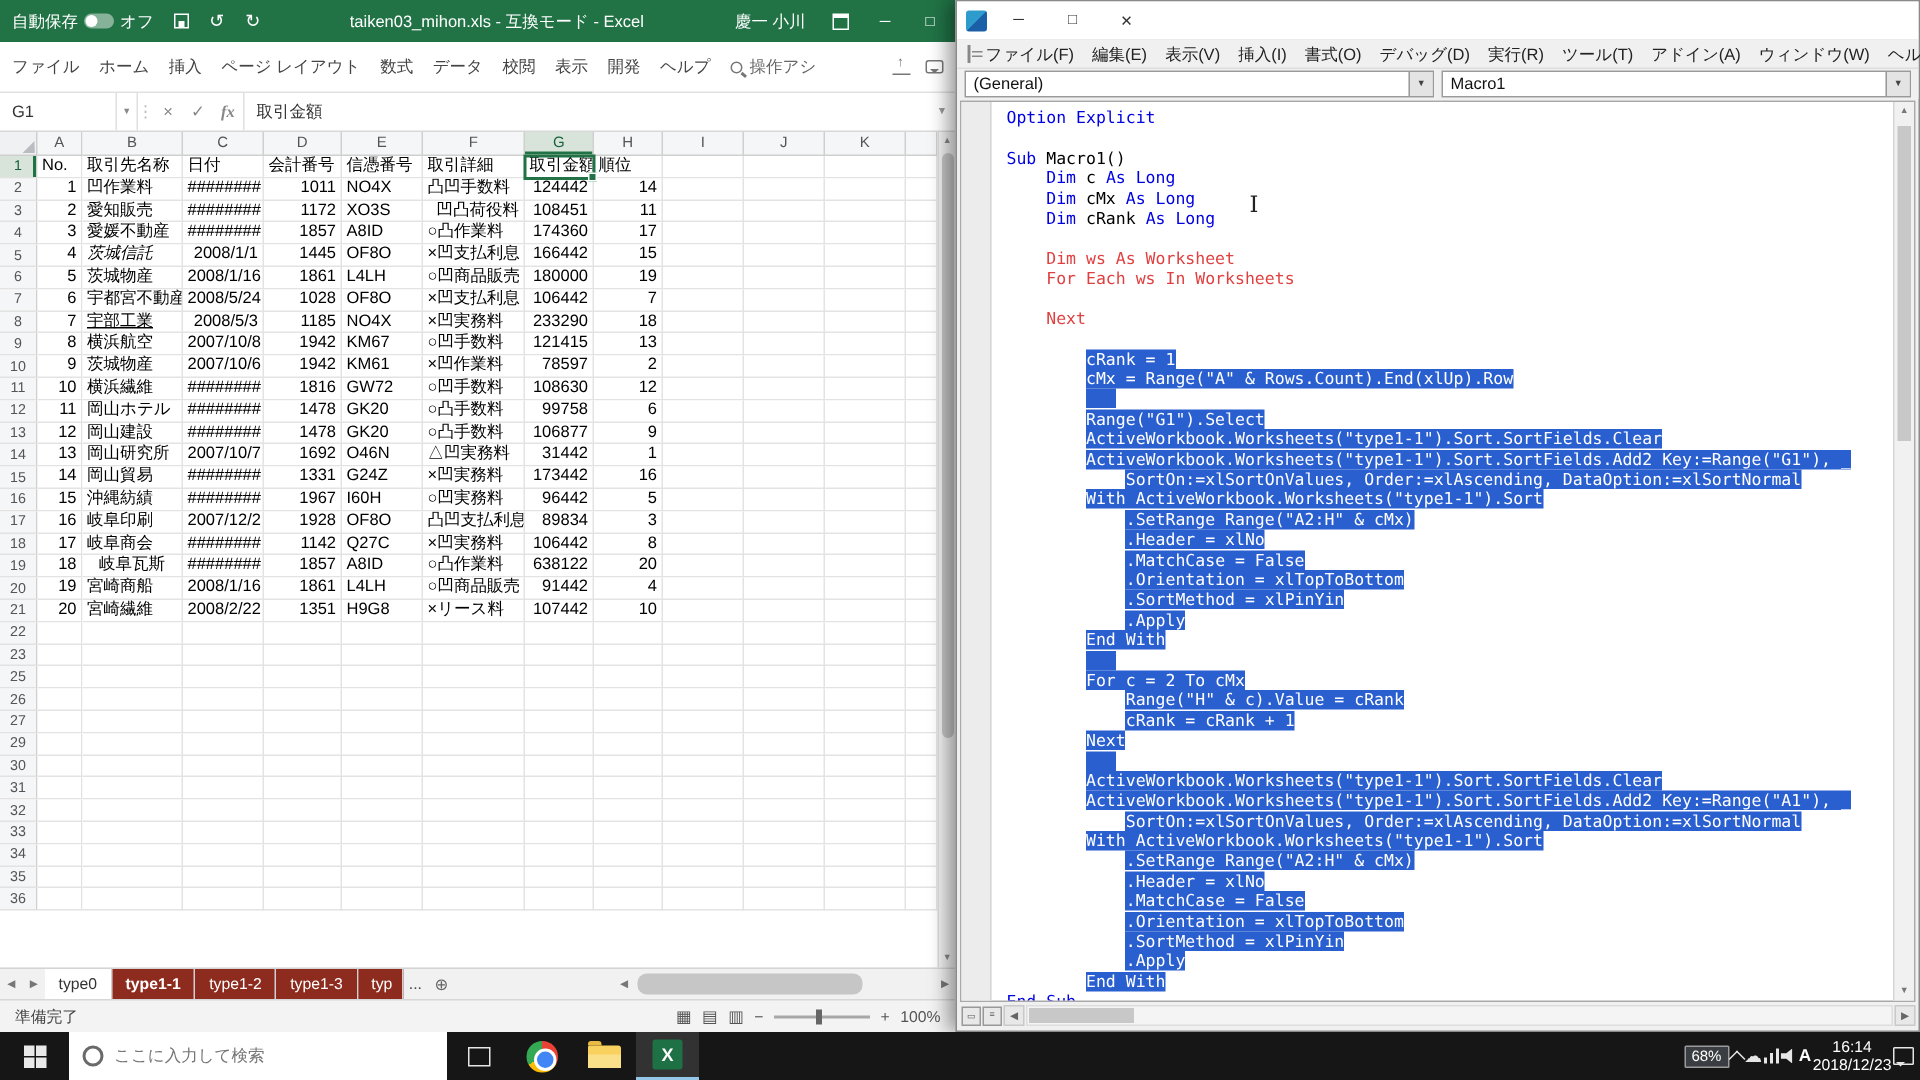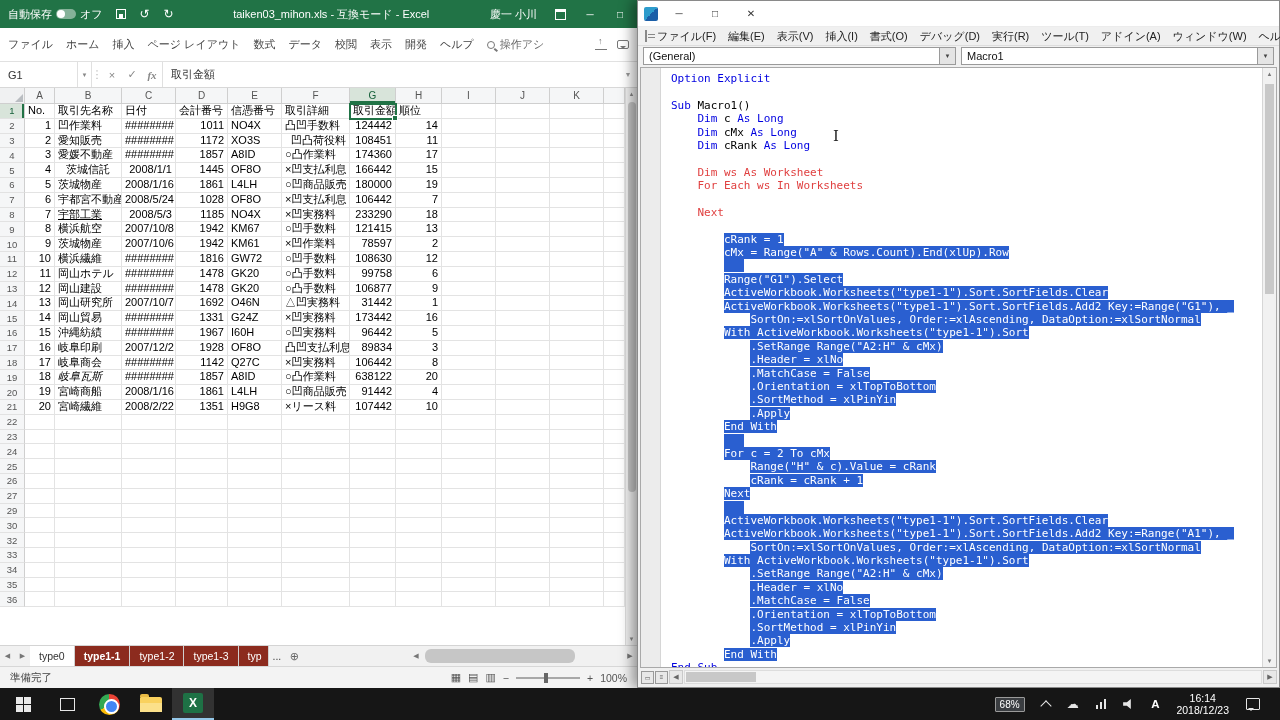--- a/index.html
+++ b/index.html
@@ -119,21 +119,21 @@
 .tb-search input{border:none;outline:none;font-size:11px;color:#333;width:190px;font-family:"Liberation Sans",sans-serif;background:transparent;}
 .tb-btn{width:42px;display:flex;align-items:center;justify-content:center;position:relative;}
 .taskview{width:15px;height:13px;border:1.5px solid #e6e6e6;position:relative;background:transparent;}
 .chrome{width:21px;height:21px;border-radius:50%;background:conic-gradient(#ea4335 0 120deg,#fbbc05 120deg 240deg,#34a853 240deg 360deg);position:relative;}
 .chrome::after{content:"";position:absolute;left:5px;top:5px;width:11px;height:11px;background:#4285f4;border:2px solid #fff;border-radius:50%;}
 .folder{width:22px;height:15px;background:#f9d15e;border-radius:1px 2px 2px 2px;position:relative;}
 .folder::before{content:"";position:absolute;top:-3px;left:0;width:9px;height:3px;background:#e9bb45;border-radius:2px 2px 0 0;}
 .folder::after{content:"";position:absolute;left:0;bottom:0;width:22px;height:9px;background:#fbe08a;}
 .tb-btn.active{background:rgba(255,255,255,.12);border-bottom:2px solid #94c7e8;}
 .xlicon{width:20px;height:20px;background:#1e7145;border-radius:2px;color:#fff;font-weight:bold;font-size:12px;display:flex;align-items:center;justify-content:center;font-family:"Liberation Sans",sans-serif;}
-.tb-tray{margin-left:auto;display:flex;align-items:center;gap:17px;padding-right:20px;font-size:10.5px;}
+.tb-tray{margin-left:auto;display:flex;align-items:center;gap:1px;padding-right:4px;font-size:10.5px;}
 .batt-badge{border:1px solid #9a9a9a;background:#3a3d41;padding:1px 4px;font-size:10px;border-radius:1px;}
 .chev{width:8px;height:8px;border-left:1.5px solid #e6e6e6;border-top:1.5px solid #e6e6e6;transform:rotate(45deg);margin-top:3px;}
 .cloud{font-size:12px;color:#e6e6e6;}
 .netbars{display:flex;align-items:flex-end;gap:1.5px;}
 .netbars span{width:2.5px;background:#e6e6e6;display:inline-block;}
 .speaker{width:11px;height:10px;background:#e6e6e6;clip-path:polygon(0 32%,34% 32%,70% 0,70% 100%,34% 68%,0 68%);}
 .ime{font-weight:bold;font-size:11.5px;}
 .clock{text-align:center;line-height:12.5px;font-size:10.5px;}
 .action-ic{width:14px;height:12px;border:1.4px solid #e6e6e6;border-radius:1px;position:relative;}
 .action-ic::after{content:"";position:absolute;left:1px;bottom:-5px;border:3px solid transparent;border-top-color:#e6e6e6;}
@@ -276,21 +276,21 @@
           <div class="gcell" style="width: 46px; text-align: right;">174360</div>
           <div class="gcell" style="width: 46px; text-align: right;">17</div>
           <div class="gcell" style="width: 54px; text-align: left;"></div>
           <div class="gcell" style="width: 54px; text-align: left;"></div>
           <div class="gcell" style="width: 54px; text-align: left;"></div>
           <div class="gcell" style="width: 21px;"></div>
         </div>
         <div class="grow">
           <div class="rowno">5</div>
           <div class="gcell" style="width: 30px; text-align: right;">4</div>
-          <div class="gcell" style="width: 67px; text-align: center;">茨城信託</div>
+          <div class="gcell" style="width: 67px; text-align: left; font-style: italic;">茨城信託</div>
           <div class="gcell" style="width: 54px; text-align: right;">2008/1/1</div>
           <div class="gcell" style="width: 52px; text-align: right;">1445</div>
           <div class="gcell" style="width: 54px; text-align: left;">OF8O</div>
           <div class="gcell" style="width: 68px; text-align: left;">×凹支払利息</div>
           <div class="gcell" style="width: 46px; text-align: right;">166442</div>
           <div class="gcell" style="width: 46px; text-align: right;">15</div>
           <div class="gcell" style="width: 54px; text-align: left;"></div>
           <div class="gcell" style="width: 54px; text-align: left;"></div>
           <div class="gcell" style="width: 54px; text-align: left;"></div>
           <div class="gcell" style="width: 21px;"></div>
@@ -486,21 +486,21 @@
           <div class="gcell" style="width: 46px; text-align: right;">106442</div>
           <div class="gcell" style="width: 46px; text-align: right;">8</div>
           <div class="gcell" style="width: 54px; text-align: left;"></div>
           <div class="gcell" style="width: 54px; text-align: left;"></div>
           <div class="gcell" style="width: 54px; text-align: left;"></div>
           <div class="gcell" style="width: 21px;"></div>
         </div>
         <div class="grow">
           <div class="rowno">19</div>
           <div class="gcell" style="width: 30px; text-align: right;">18</div>
-          <div class="gcell" style="width: 67px; text-align: left; font-style: italic;">岐阜瓦斯</div>
+          <div class="gcell" style="width: 67px; text-align: center;">岐阜瓦斯</div>
           <div class="gcell" style="width: 54px; text-align: center;">########</div>
           <div class="gcell" style="width: 52px; text-align: right;">1857</div>
           <div class="gcell" style="width: 54px; text-align: left;">A8ID</div>
           <div class="gcell" style="width: 68px; text-align: left;">○凸作業料</div>
           <div class="gcell" style="width: 46px; text-align: right;">638122</div>
           <div class="gcell" style="width: 46px; text-align: right;">20</div>
           <div class="gcell" style="width: 54px; text-align: left;"></div>
           <div class="gcell" style="width: 54px; text-align: left;"></div>
           <div class="gcell" style="width: 54px; text-align: left;"></div>
           <div class="gcell" style="width: 21px;"></div>
@@ -559,35 +559,20 @@
           <div class="gcell" style="width: 54px; text-align: left;"></div>
           <div class="gcell" style="width: 68px; text-align: left;"></div>
           <div class="gcell" style="width: 46px; text-align: right;"></div>
           <div class="gcell" style="width: 46px; text-align: right;"></div>
           <div class="gcell" style="width: 54px; text-align: left;"></div>
           <div class="gcell" style="width: 54px; text-align: left;"></div>
           <div class="gcell" style="width: 54px; text-align: left;"></div>
           <div class="gcell" style="width: 21px;"></div>
         </div>
         <div class="grow">
-          <div class="rowno">24</div>
-          <div class="gcell" style="width: 30px; text-align: right;"></div>
-          <div class="gcell" style="width: 67px; text-align: left;"></div>
-          <div class="gcell" style="width: 54px; text-align: right;"></div>
-          <div class="gcell" style="width: 52px; text-align: right;"></div>
-          <div class="gcell" style="width: 54px; text-align: left;"></div>
-          <div class="gcell" style="width: 68px; text-align: left;"></div>
-          <div class="gcell" style="width: 46px; text-align: right;"></div>
-          <div class="gcell" style="width: 46px; text-align: right;"></div>
-          <div class="gcell" style="width: 54px; text-align: left;"></div>
-          <div class="gcell" style="width: 54px; text-align: left;"></div>
-          <div class="gcell" style="width: 54px; text-align: left;"></div>
-          <div class="gcell" style="width: 21px;"></div>
-        </div>
-        <div class="grow">
           <div class="rowno">25</div>
           <div class="gcell" style="width: 30px; text-align: right;"></div>
           <div class="gcell" style="width: 67px; text-align: left;"></div>
           <div class="gcell" style="width: 54px; text-align: right;"></div>
           <div class="gcell" style="width: 52px; text-align: right;"></div>
           <div class="gcell" style="width: 54px; text-align: left;"></div>
           <div class="gcell" style="width: 68px; text-align: left;"></div>
           <div class="gcell" style="width: 46px; text-align: right;"></div>
           <div class="gcell" style="width: 46px; text-align: right;"></div>
           <div class="gcell" style="width: 54px; text-align: left;"></div>
@@ -635,20 +620,35 @@
           <div class="gcell" style="width: 68px; text-align: left;"></div>
           <div class="gcell" style="width: 46px; text-align: right;"></div>
           <div class="gcell" style="width: 46px; text-align: right;"></div>
           <div class="gcell" style="width: 54px; text-align: left;"></div>
           <div class="gcell" style="width: 54px; text-align: left;"></div>
           <div class="gcell" style="width: 54px; text-align: left;"></div>
           <div class="gcell" style="width: 21px;"></div>
         </div>
         <div class="grow">
           <div class="rowno">30</div>
+          <div class="gcell" style="width: 30px; text-align: right;"></div>
+          <div class="gcell" style="width: 67px; text-align: left;"></div>
+          <div class="gcell" style="width: 54px; text-align: right;"></div>
+          <div class="gcell" style="width: 52px; text-align: right;"></div>
+          <div class="gcell" style="width: 54px; text-align: left;"></div>
+          <div class="gcell" style="width: 68px; text-align: left;"></div>
+          <div class="gcell" style="width: 46px; text-align: right;"></div>
+          <div class="gcell" style="width: 46px; text-align: right;"></div>
+          <div class="gcell" style="width: 54px; text-align: left;"></div>
+          <div class="gcell" style="width: 54px; text-align: left;"></div>
+          <div class="gcell" style="width: 54px; text-align: left;"></div>
+          <div class="gcell" style="width: 21px;"></div>
+        </div>
+        <div class="grow">
+          <div class="rowno">31</div>
           <div class="gcell" style="width: 30px; text-align: right;"></div>
           <div class="gcell" style="width: 67px; text-align: left;"></div>
           <div class="gcell" style="width: 54px; text-align: right;"></div>
           <div class="gcell" style="width: 52px; text-align: right;"></div>
           <div class="gcell" style="width: 54px; text-align: left;"></div>
           <div class="gcell" style="width: 68px; text-align: left;"></div>
           <div class="gcell" style="width: 46px; text-align: right;"></div>
           <div class="gcell" style="width: 46px; text-align: right;"></div>
           <div class="gcell" style="width: 54px; text-align: left;"></div>
           <div class="gcell" style="width: 54px; text-align: left;"></div>
@@ -834,20 +834,24 @@
 
   <div class="taskbar">
     <div class="tb-start">
       <span class="winlogo">
           <span></span>
           <span></span>
           <span></span>
           <span></span>
         </span>
     </div>
+    <div class="tb-search">
+      <span class="cortana-ring"></span>
+      <input placeholder="ここに入力して検索" style="">
+    </div>
     <div class="tb-btn">
         <span class="taskview"></span>
       </div>
     <div class="tb-btn">
         <span class="chrome"></span>
       </div>
     <div class="tb-btn">
         <span class="folder"></span>
       </div>
     <div class="tb-btn active">

